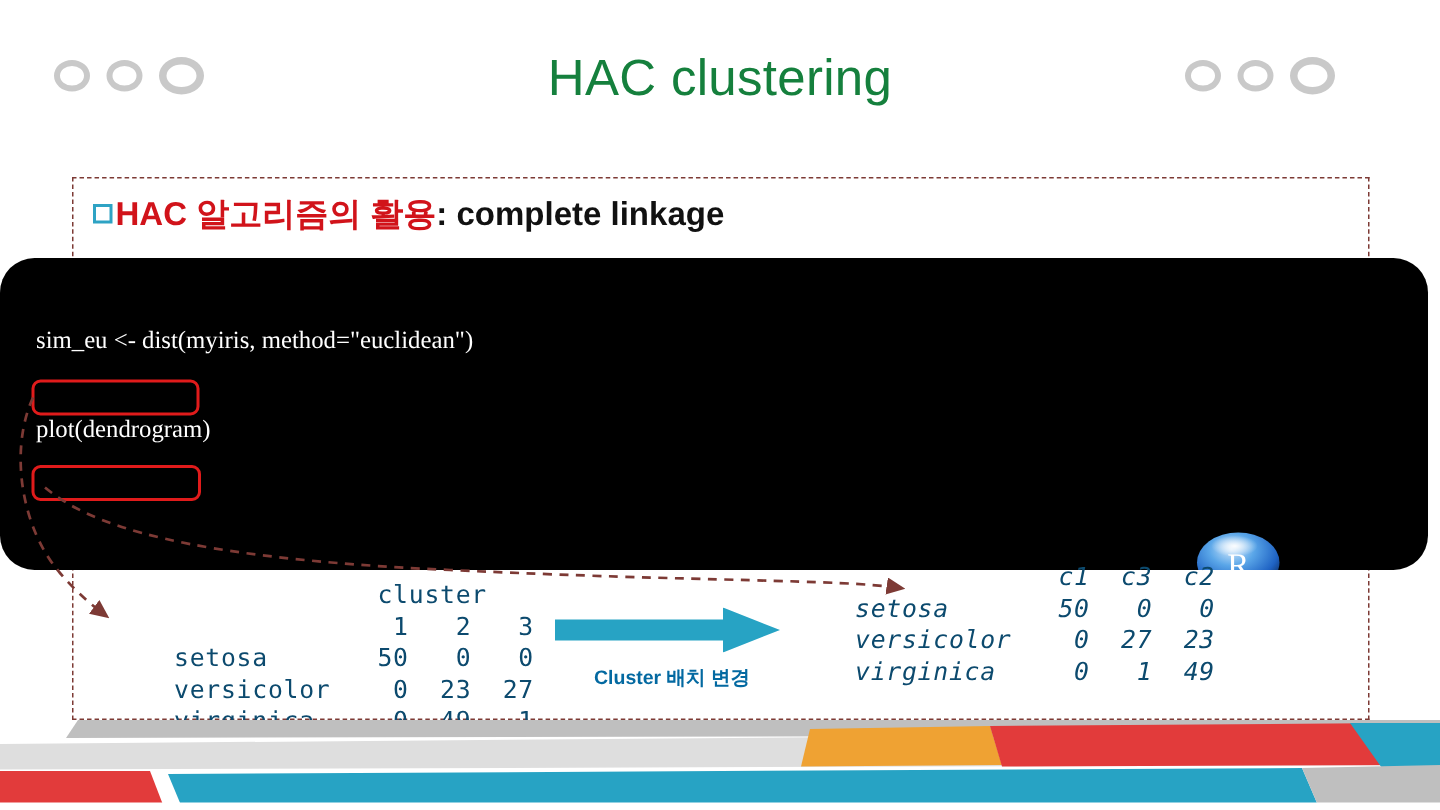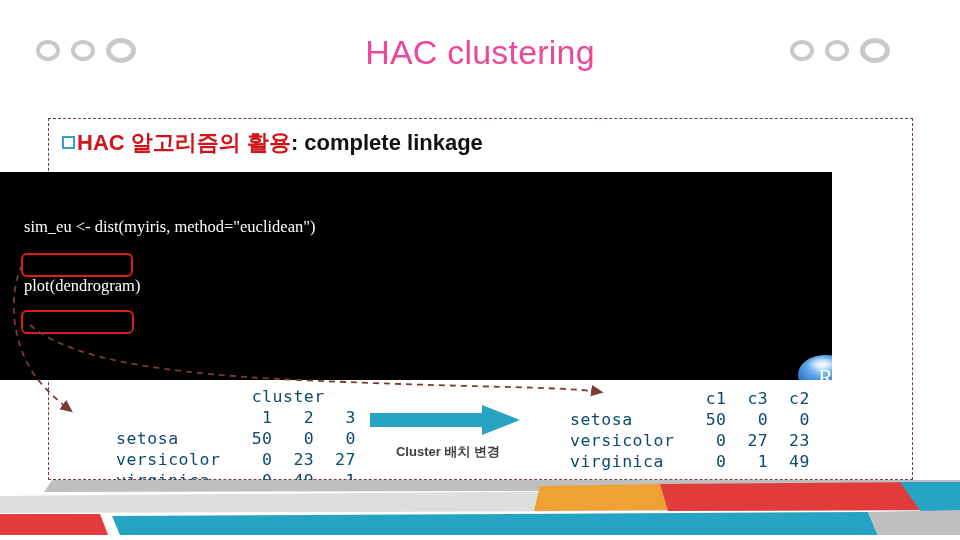--- a/index.html
+++ b/index.html
@@ -37,21 +37,21 @@
 
   
   .slide-title {
     position: absolute;
     top: 33px;
     left: 0;
     width: 960px;
     text-align: center;
     font-size: 34px;
     font-weight: 400;
-    color: #ec4899;
+    color: #15803d;
     font-family: "Liberation Sans", sans-serif;
     letter-spacing: 0.2px;
   }
 
   
   .content-box {
     position: absolute;
     left: 48px;
     top: 118px;
     width: 865px;
@@ -80,24 +80,25 @@
     vertical-align: 1px;
   }
   .sub-red   { color: #d1131a; }
   .sub-black { color: #111111; }
 
   
   .code-block {
     position: absolute;
     left: 0;
     top: 172px;
-    width: 832px;
+    width: 952px;
     height: 208px;
     background: #000000;
     overflow: hidden;
+    border-radius: 23px;
   }
   .code-lines {
     position: absolute;
     left: 24px;
     top: 6px;
     color: #ffffff;
     font-family: "Liberation Serif", serif;
     font-size: 16.5px;
     line-height: 19.5px;
     white-space: pre;
@@ -128,37 +129,37 @@
   .mono-table {
     position: absolute;
     font-family: "DejaVu Sans Mono", monospace;
     font-size: 16.5px;
     line-height: 21px;
     color: #0c4a6e;
     white-space: pre;
     letter-spacing: 0.5px;
   }
   .table-left  { left: 116px; top: 386px; }
-  .table-right { left: 570px; top: 388px; }
+  .table-right { left: 570px; top: 374px; font-style: italic; }
 
   
   .arrow-wrap {
     position: absolute;
     left: 370px;
     top: 405px;
     width: 150px;
     height: 30px;
   }
   .arrow-caption {
     position: absolute;
     left: 378px;
     top: 443px;
     width: 140px;
     text-align: center;
-    color: #404040;
+    color: #0369a1;
     font-size: 13px;
     font-weight: bold;
     font-family: "Liberation Sans", sans-serif;
   }
 
   
   .anno-svg {
     position: absolute;
     left: 0;
     top: 0;

